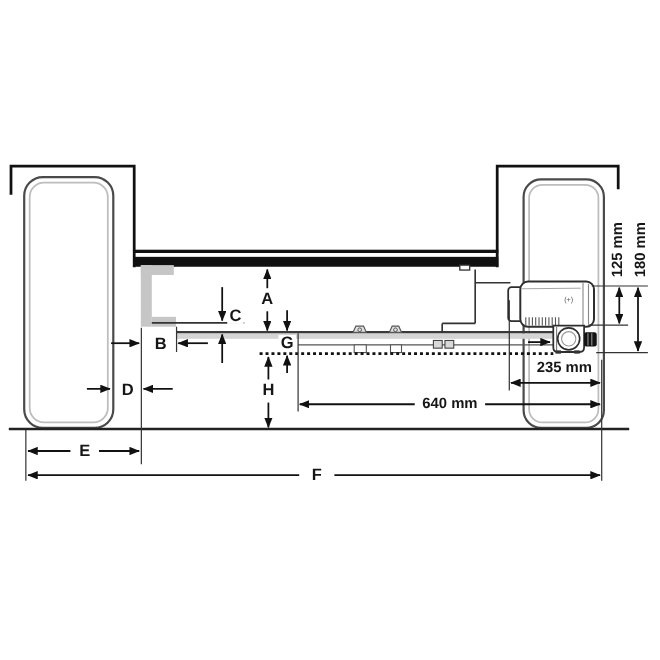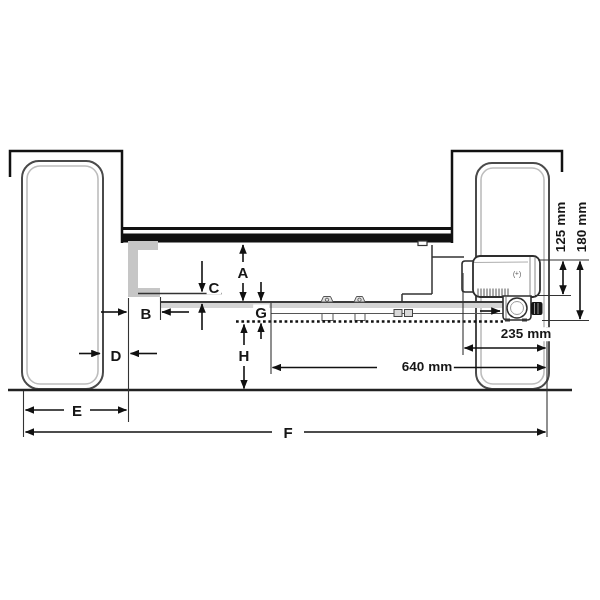--- a/index.html
+++ b/index.html
@@ -144,19 +144,19 @@
 
   <span class="lbl" style="left:243px;top:272px">A</span>
   <span class="lbl" style="left:146px;top:313px">B</span>
   <span class="lbl" style="left:214px;top:287px">C</span>
   <span class="lbl" style="left:116px;top:355px">D</span>
   <span class="lbl" style="left:77px;top:410px">E</span>
   <span class="lbl" style="left:288px;top:432px">F</span>
   <span class="lbl" style="left:261px;top:312px">G</span>
   <span class="lbl" style="left:244px;top:355px">H</span>
 
-  <span class="lbl mm" style="left:427px;top:367px">640 mm</span>
-  <span class="lbl mm" style="left:526px;top:334px">235 mm</span>
+  <span class="lbl mm" style="left:409px;top:367px">640 mm</span>
+  <span class="lbl mm" style="left:513px;top:334px">235 mm</span>
   <span class="lbl mm rot" style="left:561px;top:227px">125 mm</span>
   <span class="lbl mm rot" style="left:582px;top:227px">180 mm</span>
 
   <span class="lbl tiny" style="left:517px;top:274px">(+)</span>
 </div>
 
 </body></html>

